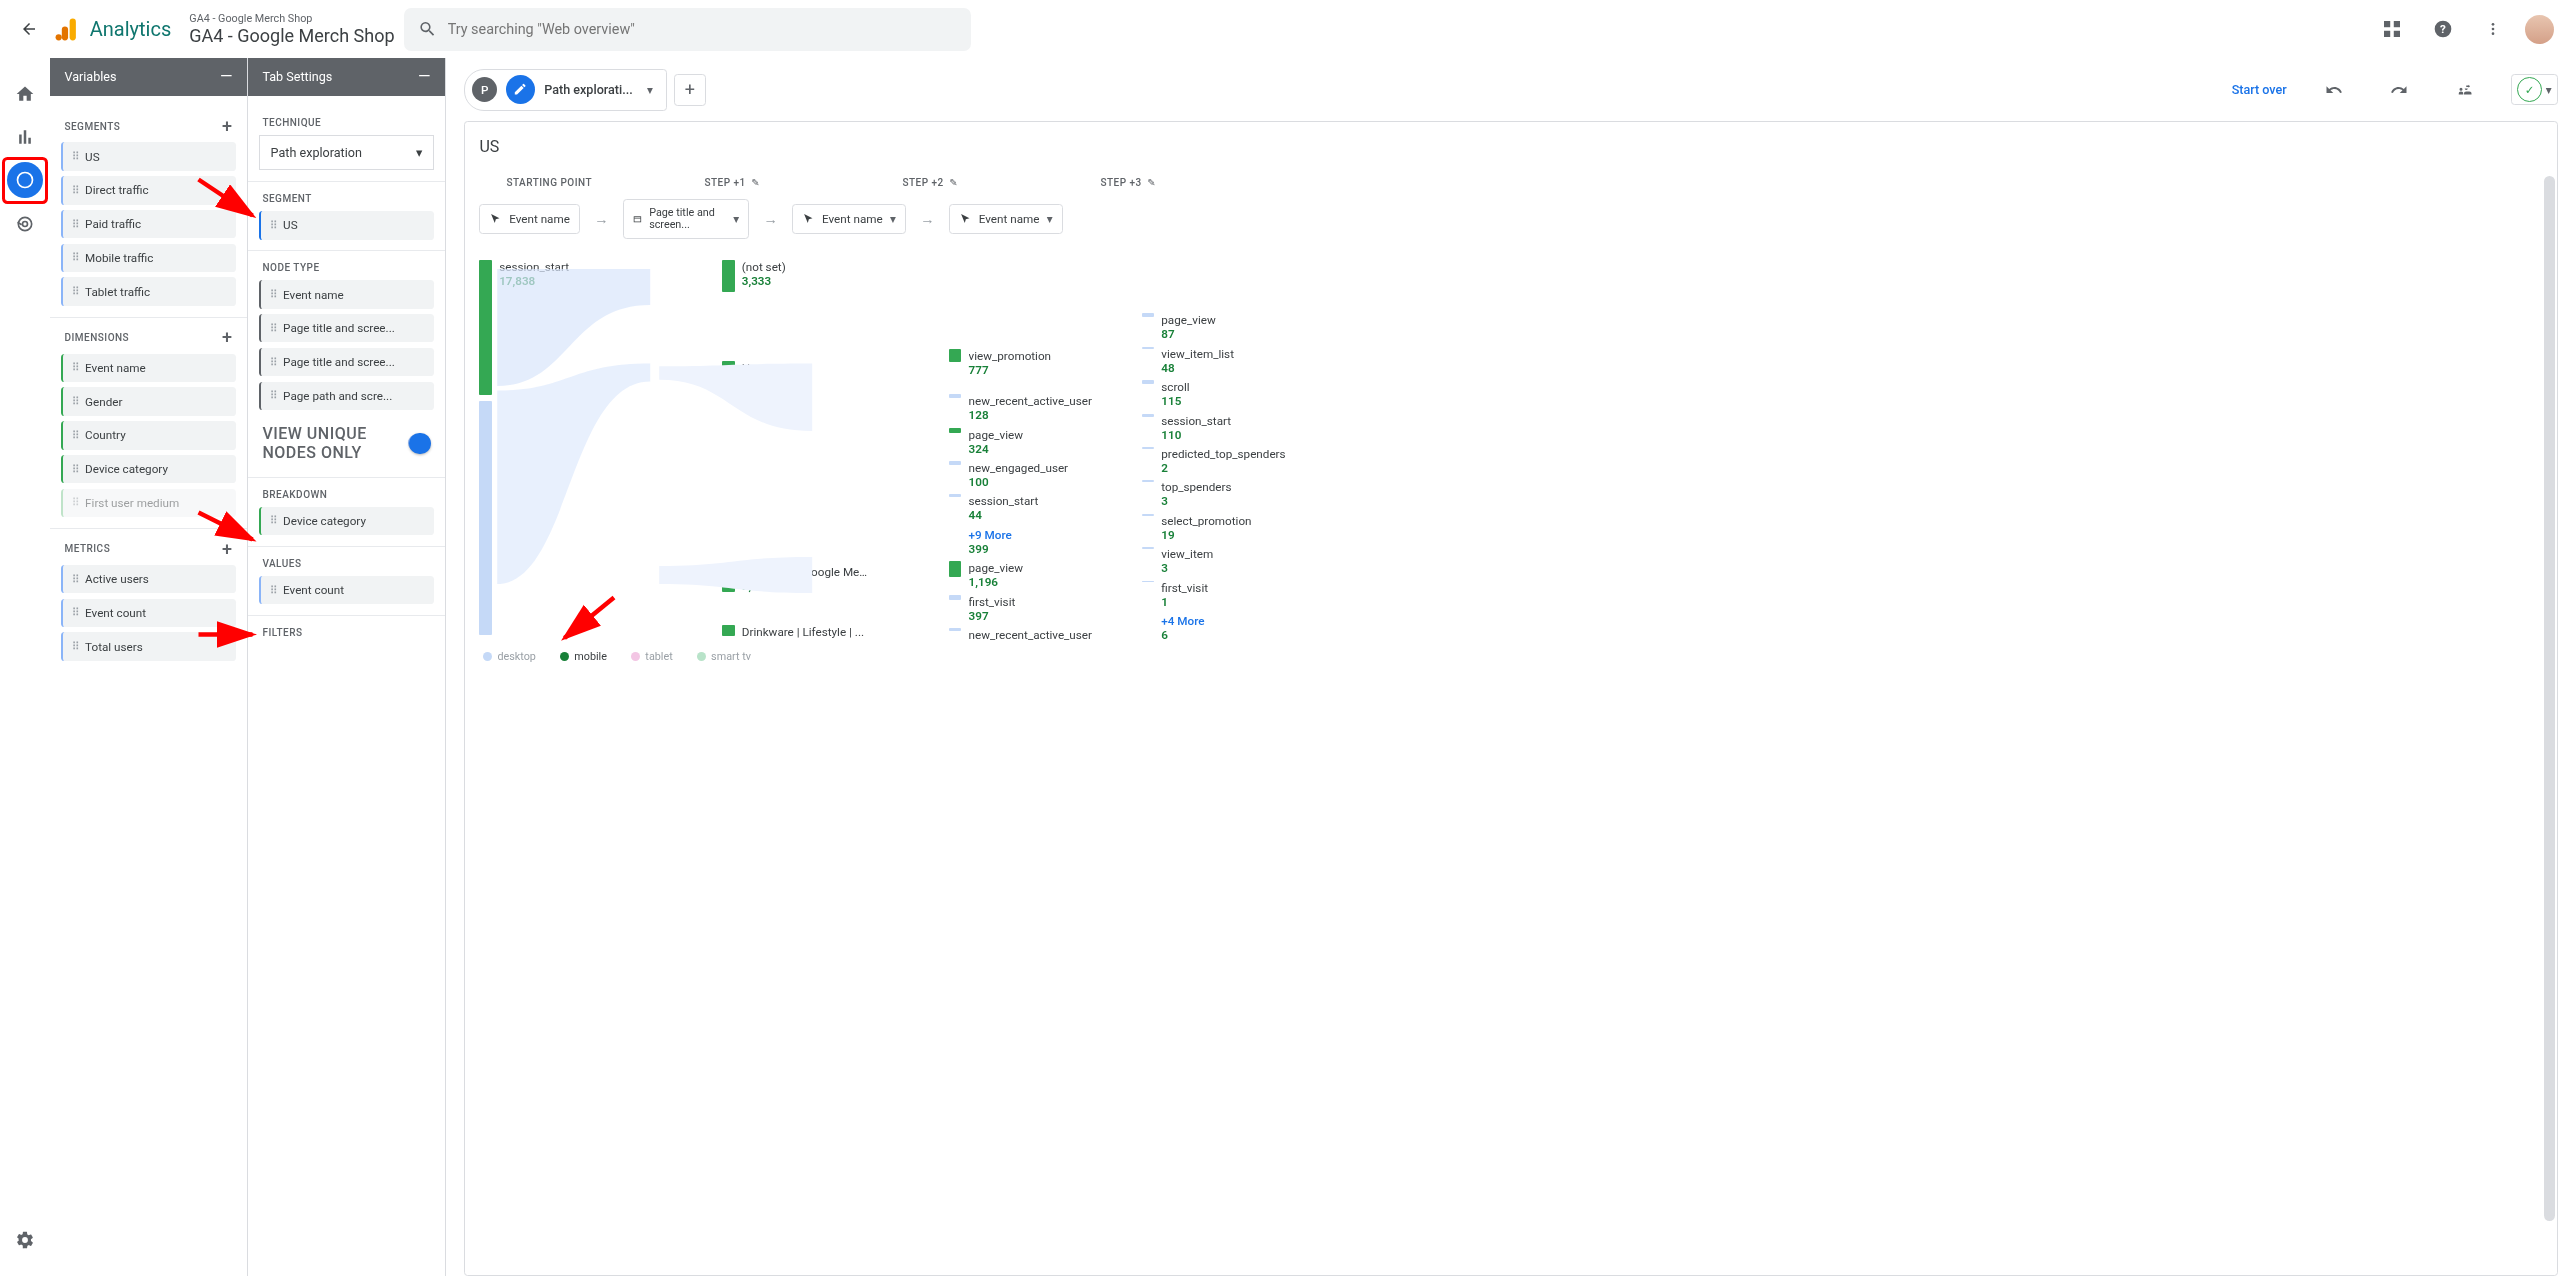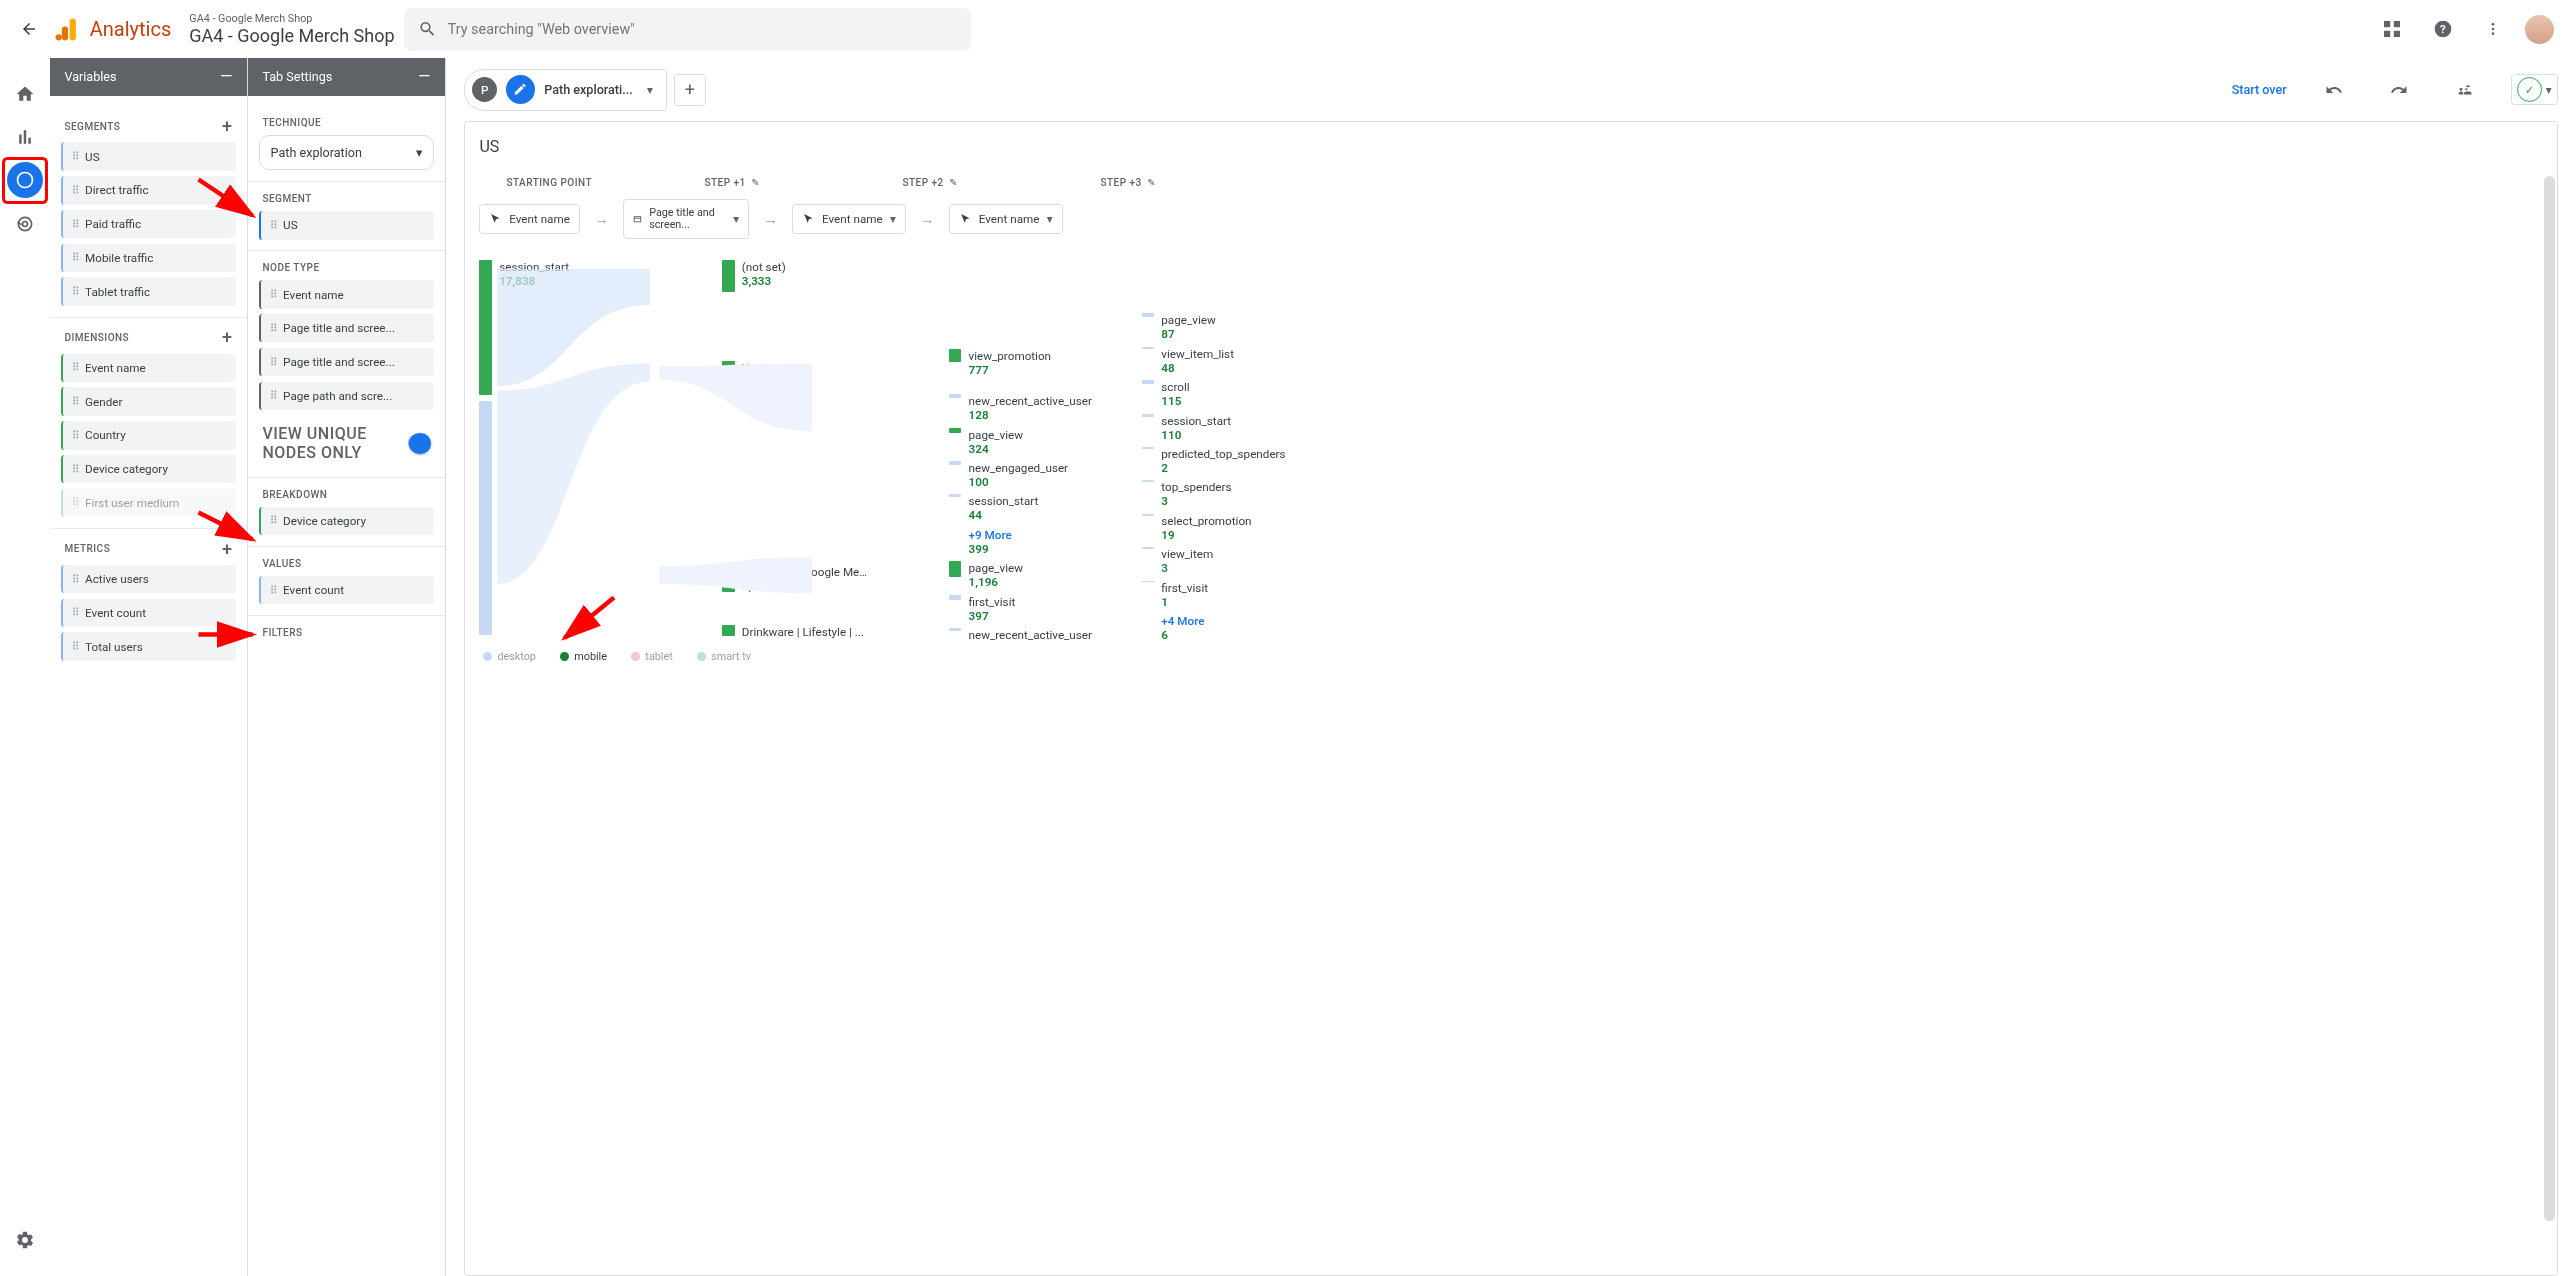--- a/index.html
+++ b/index.html
@@ -2,21 +2,21 @@
 <html style="font-size:14.4px"><head>
 <meta charset="utf-8">
 <style>
 *{box-sizing:border-box;margin:0;padding:0;font-family:'Google Sans',Roboto,Arial,sans-serif}
 body{background:#fff;color:#3c4043;font-size:11.7px;overflow:hidden}
 .app{display:flex;flex-direction:column;height:100vh;width:100vw}
 .topbar{display:flex;align-items:center;height:58px;padding:0 10.8px;border-bottom:0}
 .back-btn{width:36px;height:36px;display:flex;align-items:center;justify-content:center;cursor:pointer;border-radius:50%}
 .logo-block{display:flex;align-items:center;margin-left:7.2px;gap:10.8px}
 .logo-icon{width:25px;height:25px}
-.logo-text{font-size:20px;color:#c2410c;font-weight:400}
+.logo-text{font-size:20px;color:#0f766e;font-weight:400}
 .prop-block{margin-left:18px;display:flex;flex-direction:column}
 .prop-sub{font-size:10.8px;color:#5f6368}
 .prop-title{font-size:18px;color:#3c4043}
 .search{flex:0 0 567px;margin-left:9px;background:#f1f3f4;border-radius:7.2px;height:43px;display:flex;align-items:center;padding:0 14.4px;gap:10.8px}
 .search input{border:none;background:transparent;outline:none;font-size:14.4px;color:#5f6368;width:100%}
 .top-right{margin-left:auto;display:flex;align-items:center;gap:14.4px;padding-right:10.8px}
 .icon-btn{width:36px;height:36px;display:flex;align-items:center;justify-content:center;cursor:pointer;border-radius:50%;color:#5f6368}
 .avatar{width:29px;height:29px;border-radius:50%;background:linear-gradient(#e8c5b0,#d4a088)}
 .main{display:flex;flex:1;overflow:hidden}
 .leftrail{width:50px;background:#fff;display:flex;flex-direction:column;align-items:center;padding-top:18px;gap:7.2px}
@@ -32,21 +32,21 @@
 .panel-collapse{color:#fff;cursor:pointer;font-size:16px;line-height:1}
 .panel-body{flex:1;overflow-y:auto;padding:10.8px}
 .section-label{font-size:10px;color:#5f6368;letter-spacing:0.5px;margin:10.8px 3.6px 7.2px;display:flex;justify-content:space-between;align-items:center;font-weight:500}
 .add-btn{font-size:18px;color:#5f6368;cursor:pointer;line-height:1}
 .chip{background:#f1f3f4;border-radius:3.6px;padding:7.2px 9px;margin-bottom:5.4px;font-size:11.7px;color:#3c4043;display:flex;align-items:center;gap:7.2px;cursor:grab;border-left:2.7px solid transparent}
 .chip.seg{border-left-color:#8ab4f8}
 .chip.dim{border-left-color:#34a853}
 .chip.dim-light{border-left-color:#81c995}
 .chip.met{border-left-color:#8ab4f8}
 .drag-dots{color:#9aa0a6;font-size:10.8px;letter-spacing:-1.8px}
-.select-box{border:0.9px solid #dadce0;border-radius:10px;padding:9px 10.8px;display:flex;justify-content:space-between;align-items:center;cursor:pointer;font-size:12.6px;margin-bottom:7.2px}
+.select-box{border:0.9px solid #dadce0;border-radius:0;padding:9px 10.8px;display:flex;justify-content:space-between;align-items:center;cursor:pointer;font-size:12.6px;margin-bottom:7.2px}
 .toggle-row{display:flex;justify-content:space-between;align-items:center;margin:14.4px 3.6px}
 .toggle-label{font-size:16px;color:#5f6368;letter-spacing:0.5px;font-weight:500}
 .toggle{width:32px;height:18px;background:#8ab4f8;border-radius:9px;position:relative;cursor:pointer}
 .toggle::after{content:'';position:absolute;right:0;top:-1.8px;width:21.6px;height:21.6px;background:#1a73e8;border-radius:50%;box-shadow:0 0.9px 2.7px rgba(0,0,0,.3)}
 .section-divider{border-top:0.9px solid #e8eaed;margin:10.8px -10.8px}
 .canvas{flex:1;display:flex;flex-direction:column;background:#fff;overflow:hidden}
 .canvas-toolbar{display:flex;align-items:center;padding:10.8px 18px;gap:7.2px}
 .tab-chip{display:flex;align-items:center;gap:9px;padding:5.4px 7.2px;border:0.9px solid #dadce0;border-radius:20px 3.6px 3.6px 20px;background:#fff}
 .p-circle{width:25px;height:25px;border-radius:50%;background:#5f6368;color:#fff;display:flex;align-items:center;justify-content:center;font-size:11.7px;font-weight:500}
 .edit-circle{width:29px;height:29px;border-radius:50%;background:#1a73e8;display:flex;align-items:center;justify-content:center;color:#fff;cursor:pointer}

